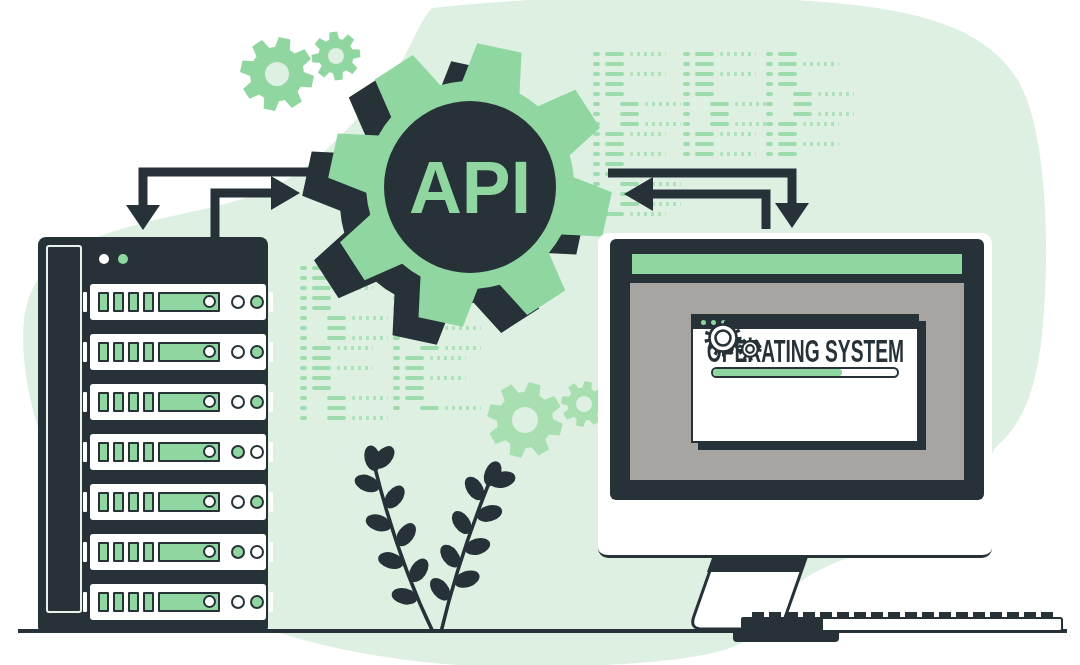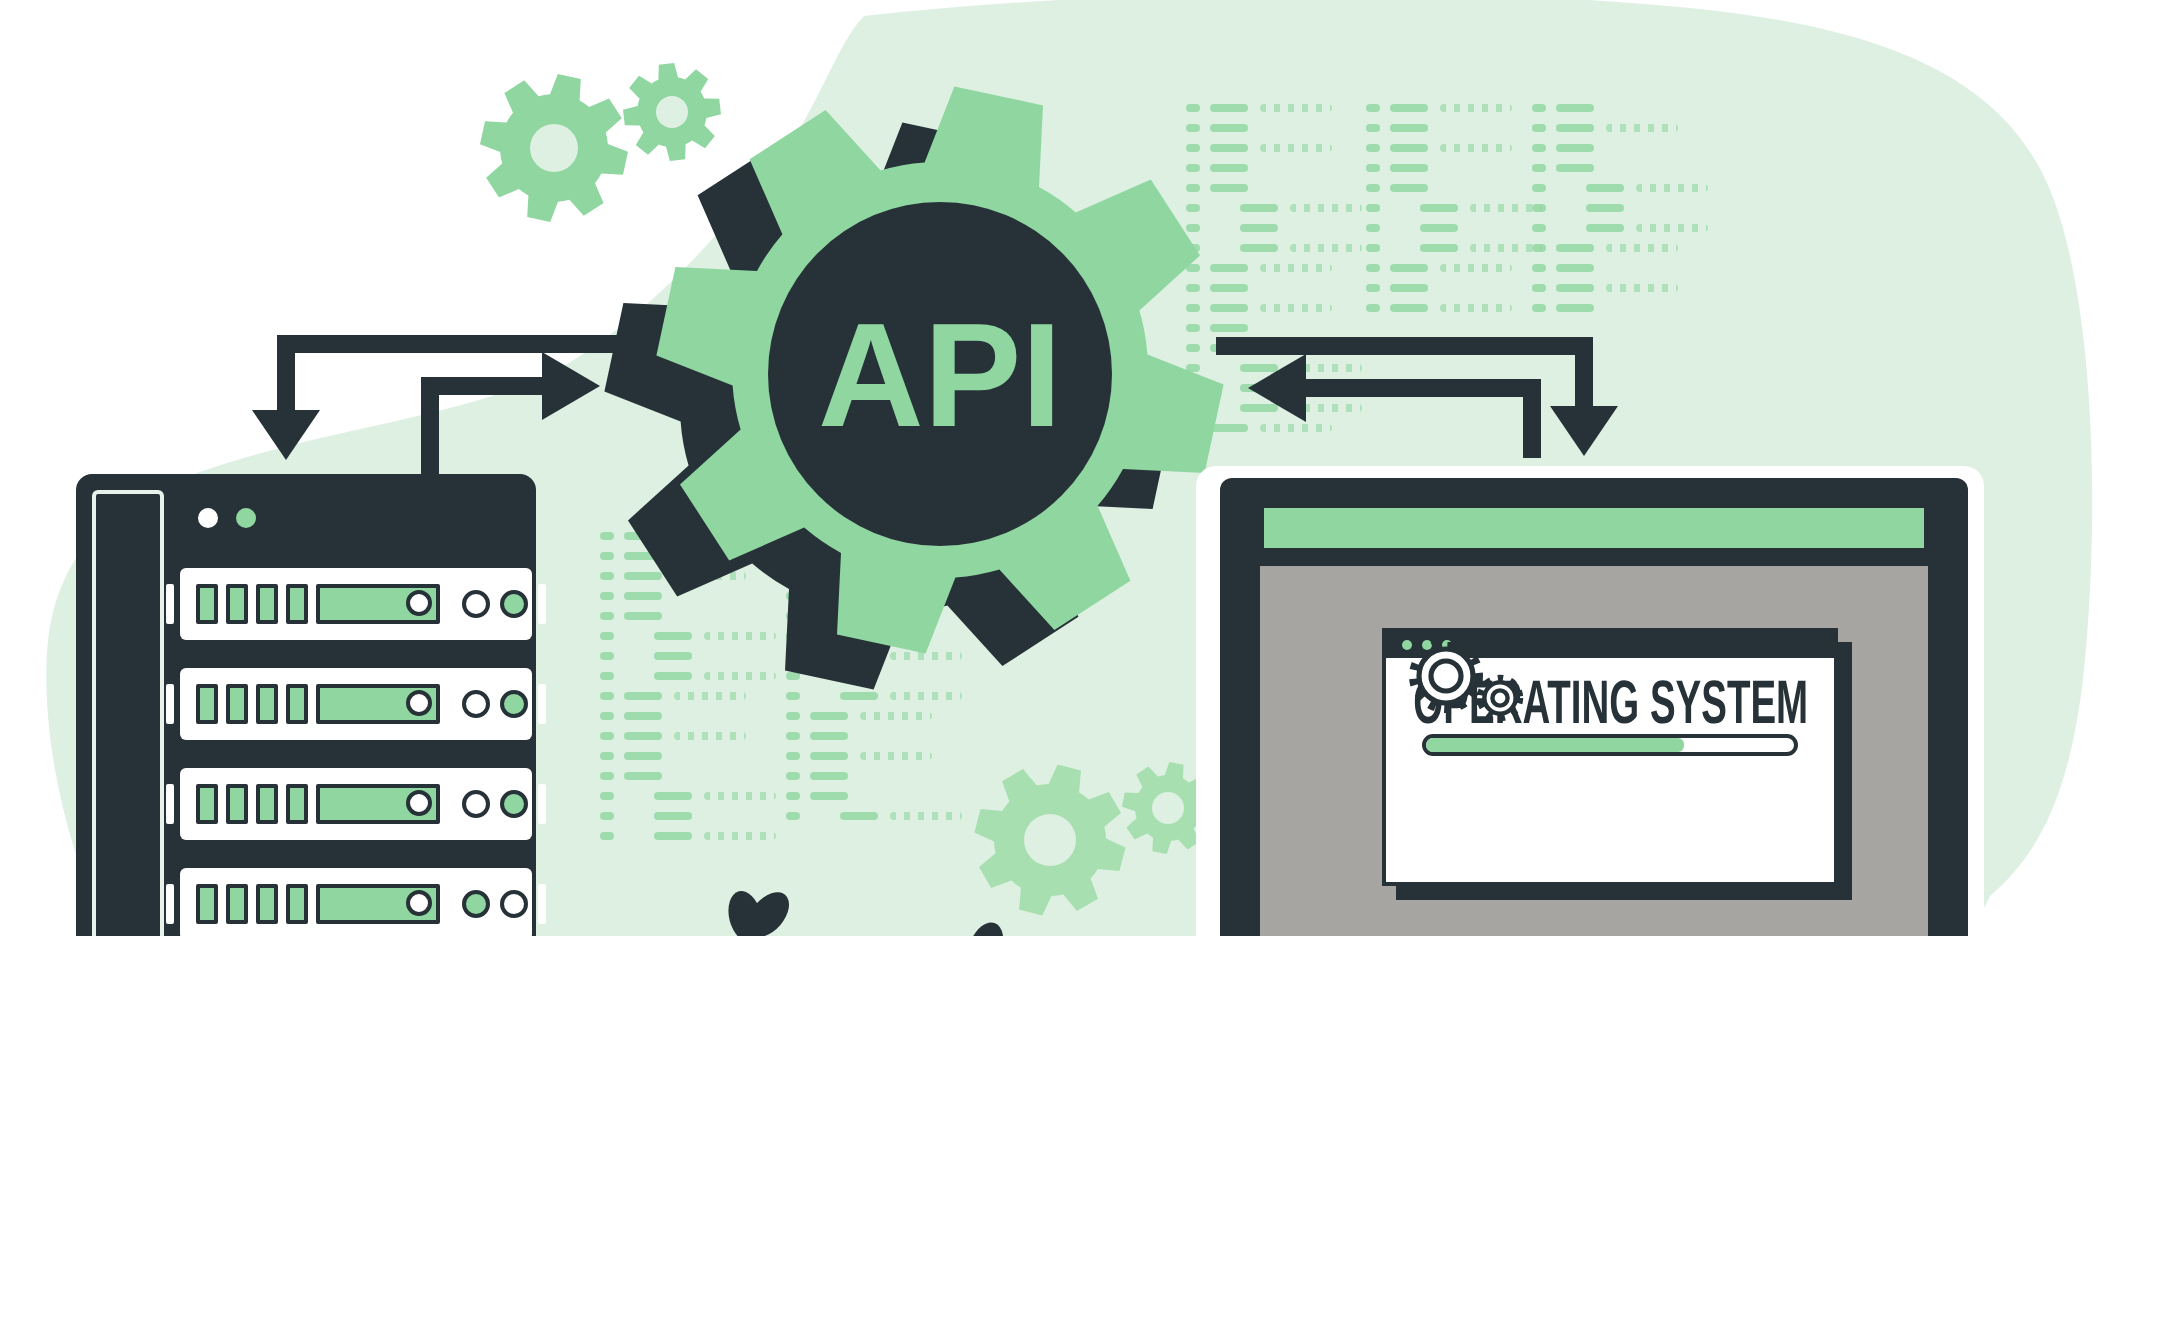--- a/index.html
+++ b/index.html
@@ -1,20 +1,20 @@
 <!DOCTYPE html>
 <html style="--ink: #263238; --green: #8FD6A0; --green_soft: #A8DFB0; --blob: #DDF0E2; --gray: #A7A5A2;"><head>
 <meta charset="utf-8">
 <style>
   :root{
     --ink:#263238; --green:#8FD6A0; --green_soft:#A8DFB0;
     --blob:#DDF0E2; --gray:#A7A5A2; --white:#FFFFFF;
   }
   html,body{margin:0;padding:0;background:#fff;font-family:"Liberation Sans",sans-serif;}
-  #stage{position:relative;width:1080px;height:468px;overflow:hidden;background:#fff;}
+  #stage{position:relative;width:1080px;height:665px;overflow:hidden;background:#fff;}
   #stage svg{position:absolute;left:0;top:0;}
   .abs{position:absolute;}
 
   
   .code-block{position:absolute;z-index:2;}
   .code-row{height:4px;margin-bottom:6px;white-space:nowrap;font-size:0;}
   .code-row span{display:inline-block;vertical-align:top;height:4px;border-radius:2px;}
   .cd-s{width:7px;background:var(--green);opacity:.8;margin-right:5px;}
   .cd-m{width:19px;background:var(--green);opacity:.8;margin-right:6px;}
   .cd-ind{margin-left:15px;}

